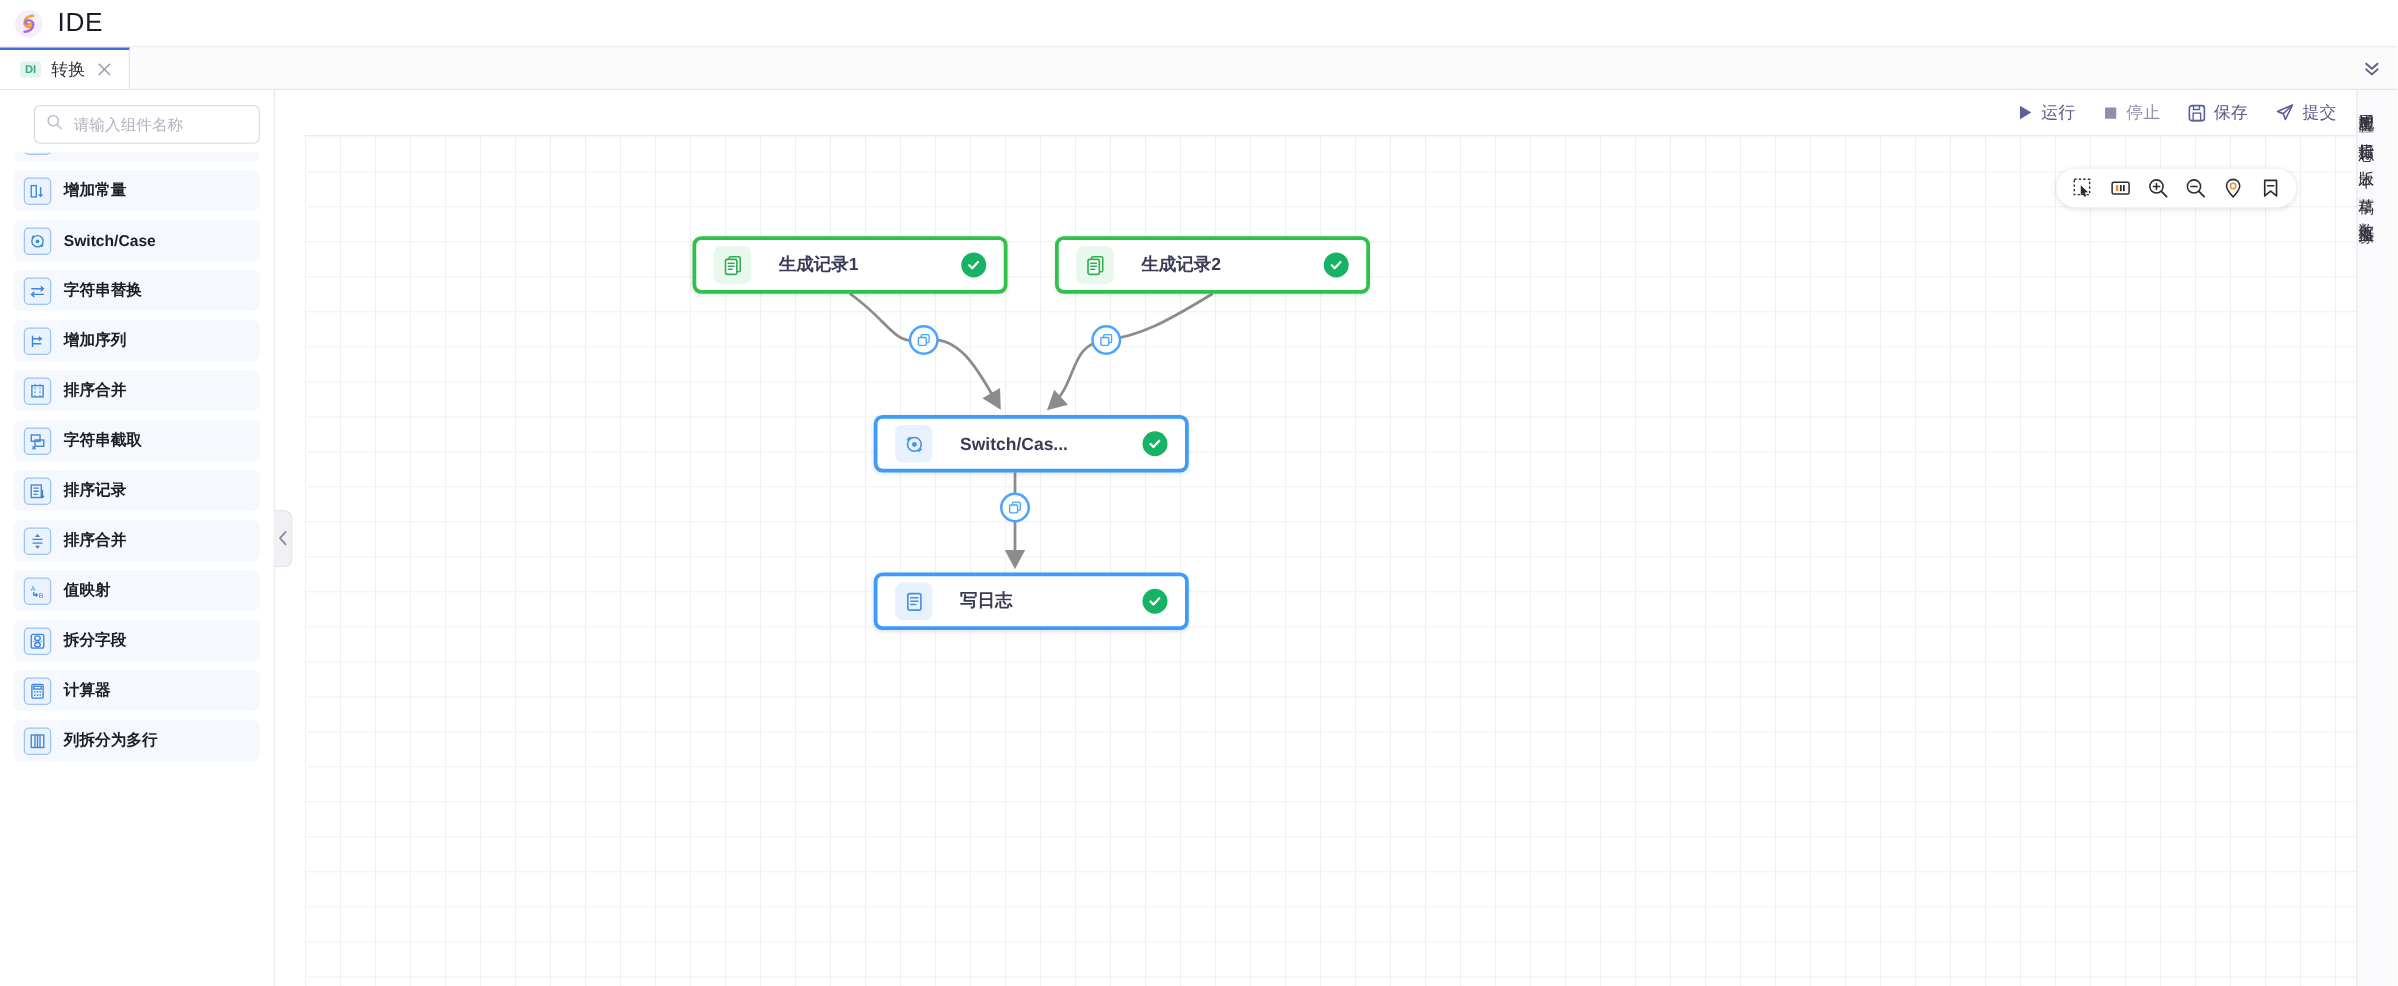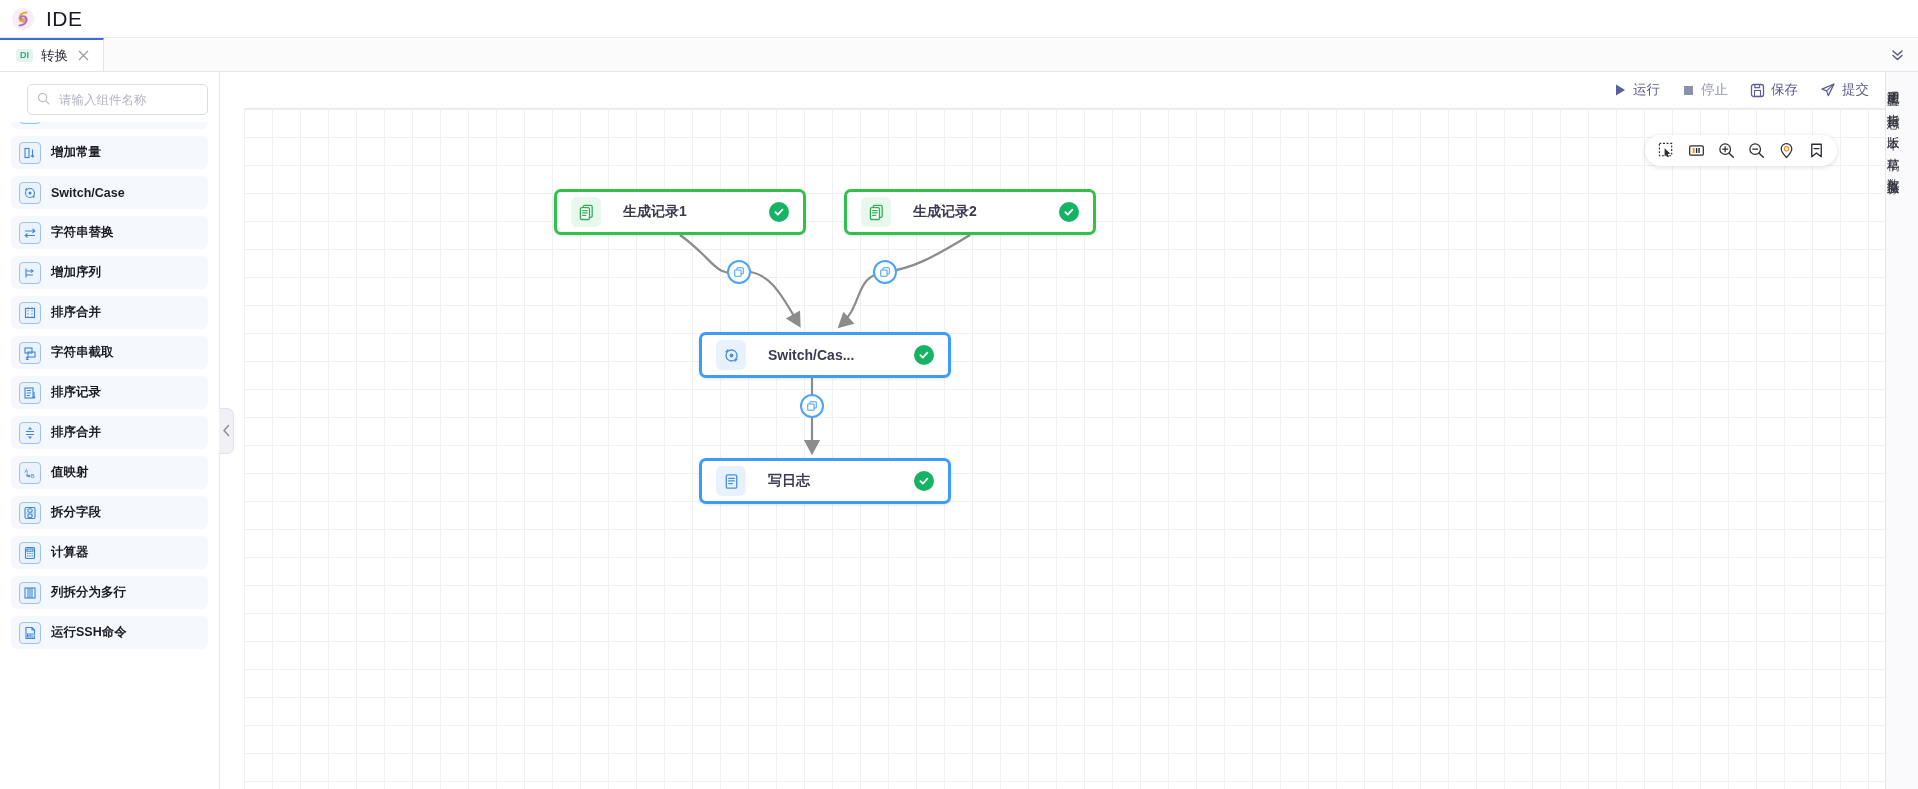--- a/index.html
+++ b/index.html
@@ -486,31 +486,20 @@
           </div>
           <div class="comp-item">
             <span class="comp-icon">
               <svg width="16" height="16" viewBox="0 0 16 16">
                 <rect x="3" y="3" width="10" height="10" stroke="#3f86d8" stroke-width="1.1" fill="none"></rect>
                 <path d="M6 3 L6 13 M8 3 L8 13 M10 3 L10 13" stroke="#3f86d8" stroke-width="1.1" fill="none"></path>
               </svg>
             </span>
             <span class="comp-label">列拆分为多行</span>
           </div>
-          <div class="comp-item">
-            <span class="comp-icon">
-              <svg width="16" height="16" viewBox="0 0 16 16">
-                <path d="M4 2.5 L10 2.5 L12.5 5 L12.5 13.5 L4 13.5 Z" stroke="#3f86d8" stroke-width="1.1" fill="none"></path>
-                <path d="M10 2.5 L10 5 L12.5 5" stroke="#3f86d8" stroke-width="1.1" fill="none"></path>
-                <rect x="5" y="8.5" width="6.5" height="4" fill="#3f86d8"></rect>
-                <text x="6" y="11.8" font-size="3.2" fill="#fff" font-family="sans-serif">SSH</text>
-              </svg>
-            </span>
-            <span class="comp-label">运行SSH命令</span>
-          </div>
         </div>
     </div>
 
     <div class="panel-collapse-handle">
       <svg width="9" height="13" viewBox="0 0 9 13">
           <path d="M6.5 1.5 L2 6.5 L6.5 11.5" stroke="#8c8c9e" stroke-width="1.5" fill="none" stroke-linecap="round" stroke-linejoin="round"></path>
         </svg>
     </div>
   </div>
 

